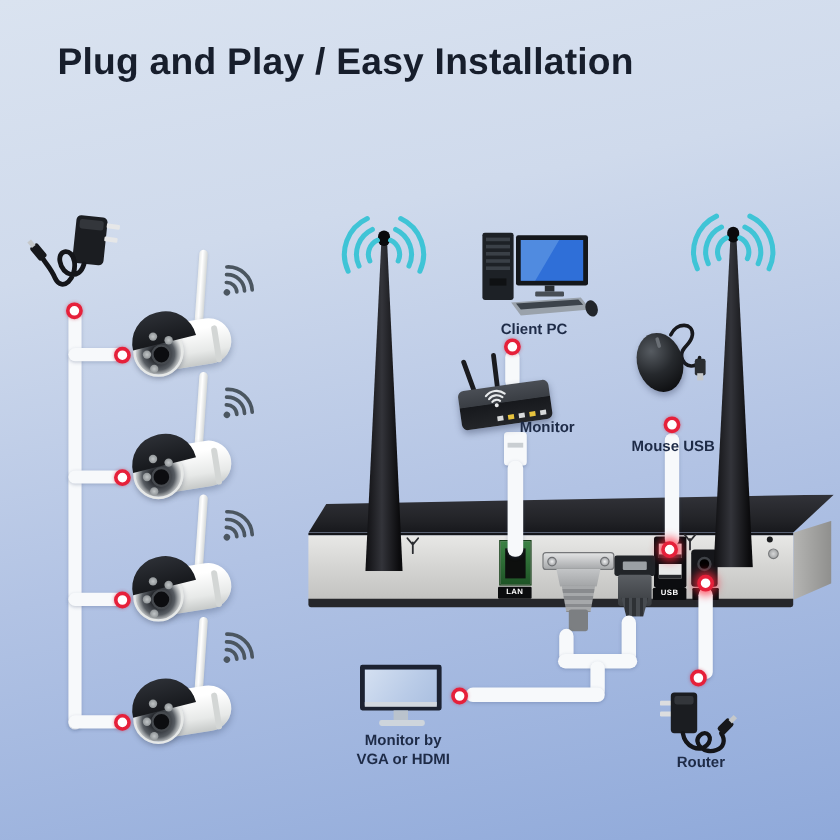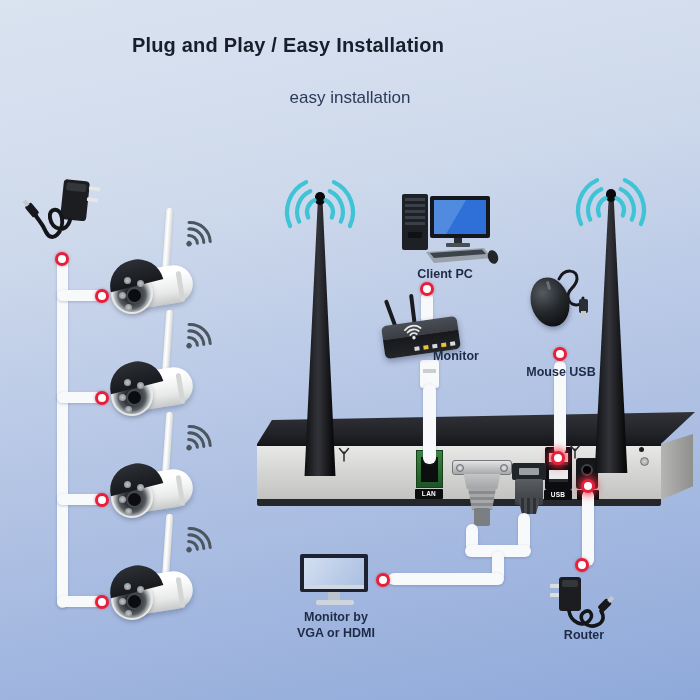--- a/index.html
+++ b/index.html
@@ -1,20 +1,20 @@
 <!DOCTYPE html>
 <html><head>
 <meta charset="utf-8">
 <style>
   html,body{margin:0;padding:0;}
   body{width:700px;height:700px;overflow:hidden;font-family:"Liberation Sans",sans-serif;}
   #stage{position:relative;width:700px;height:700px;
     background:linear-gradient(168deg,#dae3f0 0%,#cfdaec 28%,#b2c3e4 60%,#8fa9da 100%);}
   .abs{position:absolute;}
-  .title{left:0;top:34px;width:576px;text-align:center;font-size:20px;font-weight:800;
+  .title{left:0;top:34px;width:576px;text-align:center;font-size:31px;font-weight:800;
     color:#171e2c;letter-spacing:.2px;}
   .subtitle{left:60px;top:86px;width:580px;text-align:center;font-size:17px;font-weight:500;
     color:#2b3a58;line-height:1.38;}
   .lbl{font-size:12.5px;font-weight:700;color:#1e2b47;text-align:center;line-height:1.25;}
   .cable{position:absolute;background:#f7f9fb;border-radius:6px;
     box-shadow:0 1px 3px rgba(60,80,120,.28);}
   .rdot{position:absolute;width:14px;height:14px;box-sizing:border-box;border:3.5px solid #e6203a;
     background:#fff;border-radius:50%;box-shadow:0 0 3px rgba(200,20,45,.45);}
   .rdot.glow{box-shadow:0 0 7px 3px rgba(255,40,60,.75);}
   
@@ -71,21 +71,20 @@
   .mon-base{position:absolute;left:16px;top:46px;width:38px;height:5px;background:#ced5dc;border-radius:2px;}
   svg{display:block;}
 </style>
 </head>
 <body>
 
 <div id="stage">
 
   <div class="abs title">Plug and Play / Easy Installation</div>
   <div class="abs subtitle">
-    <span style="display:block;">easy installation</span>
   </div>
 
   <svg class="abs" style="left:20px;top:170px;" width="88" height="96" viewBox="0 0 88 96">
     <g transform="rotate(6 53 30)">
       <rect x="42" y="10" width="26" height="40" rx="4" fill="#1b1d21"></rect>
       <rect x="45" y="13" width="20" height="8" rx="2" fill="#33363b"></rect>
     </g>
     <rect x="69" y="16" width="11" height="4" rx="1" fill="#e6e7e8" transform="rotate(8 69 18)"></rect>
     <rect x="67" y="27" width="11" height="4" rx="1" fill="#e6e7e8" transform="rotate(8 67 29)"></rect>
     <path d="M50 50 C46 64 32 60 30 48 C28 38 40 36 42 48 C44 62 32 74 26 62 C22 52 16 48 14 42" fill="none" stroke="#141519" stroke-width="4" stroke-linecap="round"></path>

